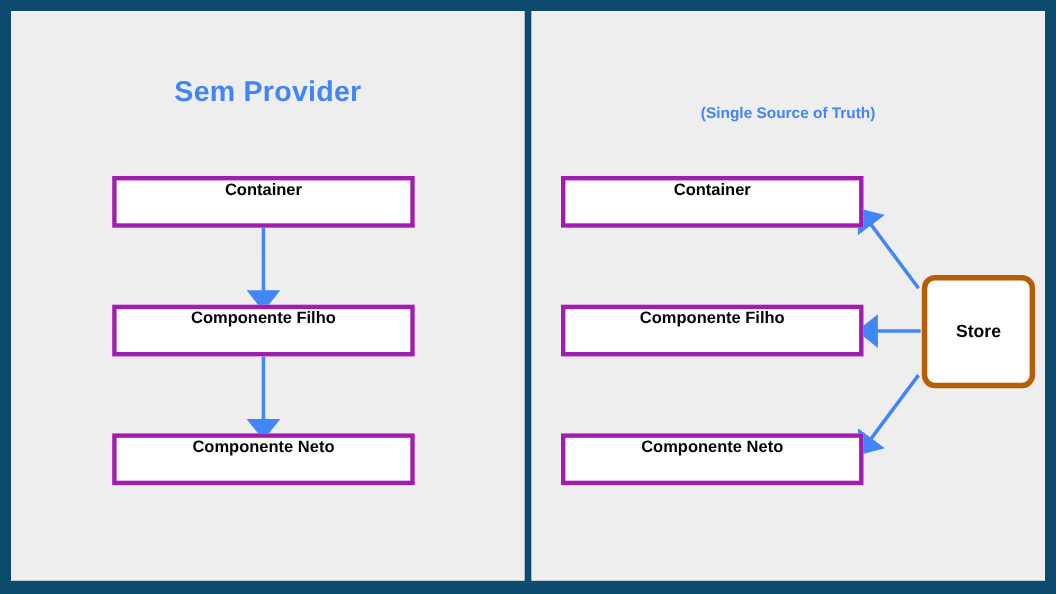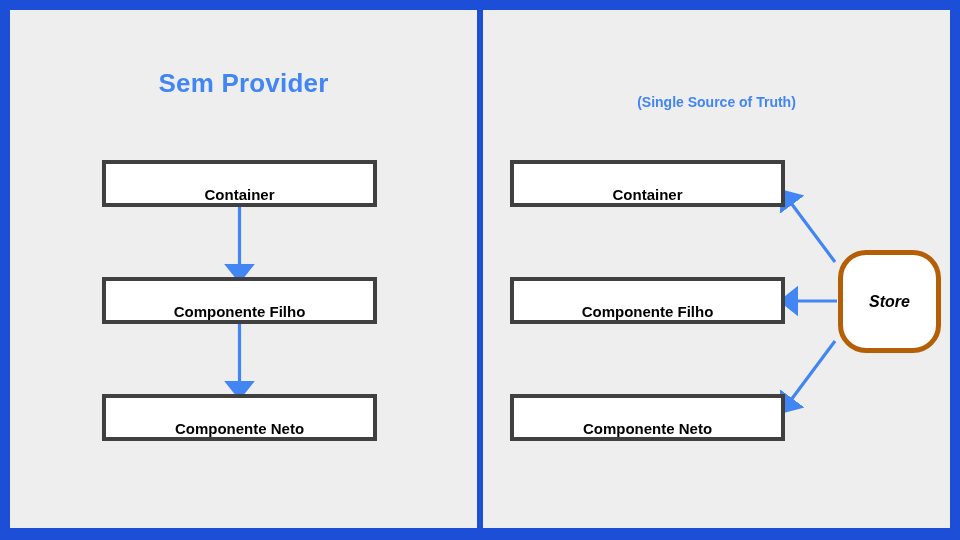--- a/index.html
+++ b/index.html
@@ -10,21 +10,21 @@
   body {
     width: 960px;
     height: 540px;
     font-family: "Liberation Sans", sans-serif;
     overflow: hidden;
   }
   #canvas {
     position: relative;
     width: 960px;
     height: 540px;
-    background: #1d4ed8;
+    background: #0c4a6e;
     box-sizing: border-box;
   }
   .panel {
     position: absolute;
     top: 10px;
     height: 518px;
     background: #eeeeee;
   }
   #panel-left  { left: 10px;  width: 467px; }
   #panel-right { left: 483px; width: 467px; }
@@ -50,23 +50,23 @@
     text-align: center;
     color: #4285f4;
     font-weight: bold;
     font-size: 14px;
   }
 
   .node-box {
     position: absolute;
     box-sizing: border-box;
     background: #ffffff;
-    border: 4px solid #404040;
+    border: 4px solid #a21caf;
     display: flex;
-    align-items: flex-end;
+    align-items: flex-start;
     justify-content: center;
     width: 275px;
     height: 47px;
   }
   .node-label {
     color: #000000;
     font-weight: bold;
     font-size: 15px;
     white-space: nowrap;
   }
@@ -83,25 +83,24 @@
 
   #store-box {
     position: absolute;
     box-sizing: border-box;
     left: 355px;
     top: 240px;
     width: 103px;
     height: 103px;
     background: #ffffff;
     border: 5px solid #b45f06;
-    border-radius: 28px;
+    border-radius: 12px;
     display: flex;
     align-items: center;
     justify-content: center;
-    font-style: italic;
   }
   #store-box .node-label { font-size: 16px; }
 
   .arrow-layer {
     position: absolute;
     left: 0;
     top: 0;
     width: 467px;
     height: 518px;
     pointer-events: none;

